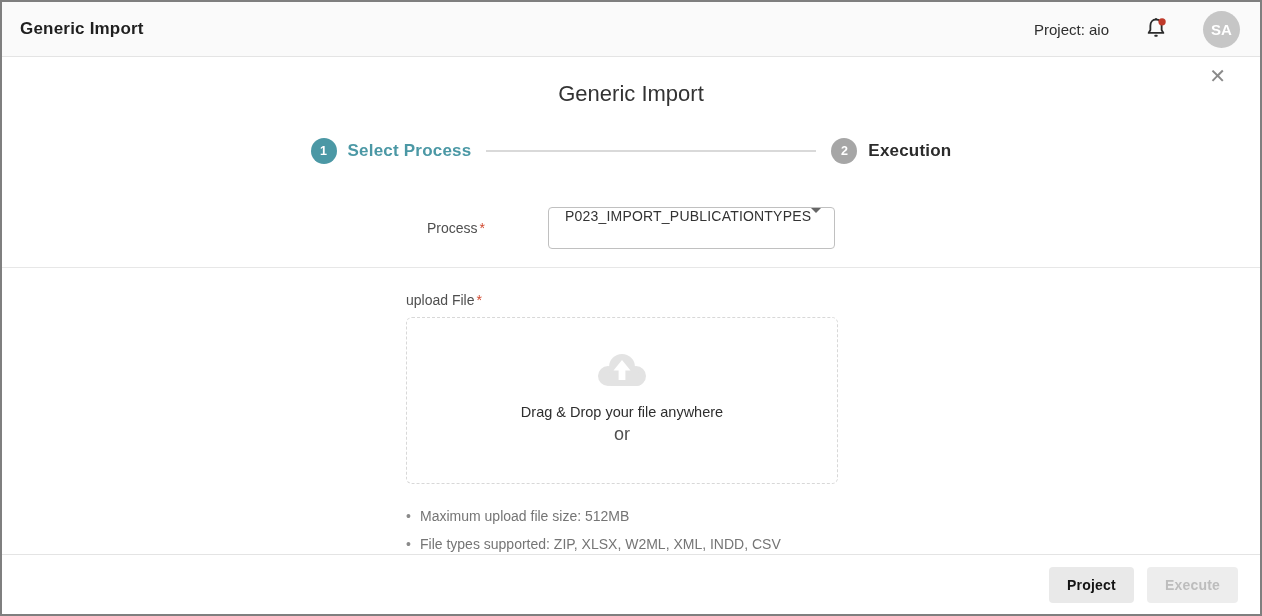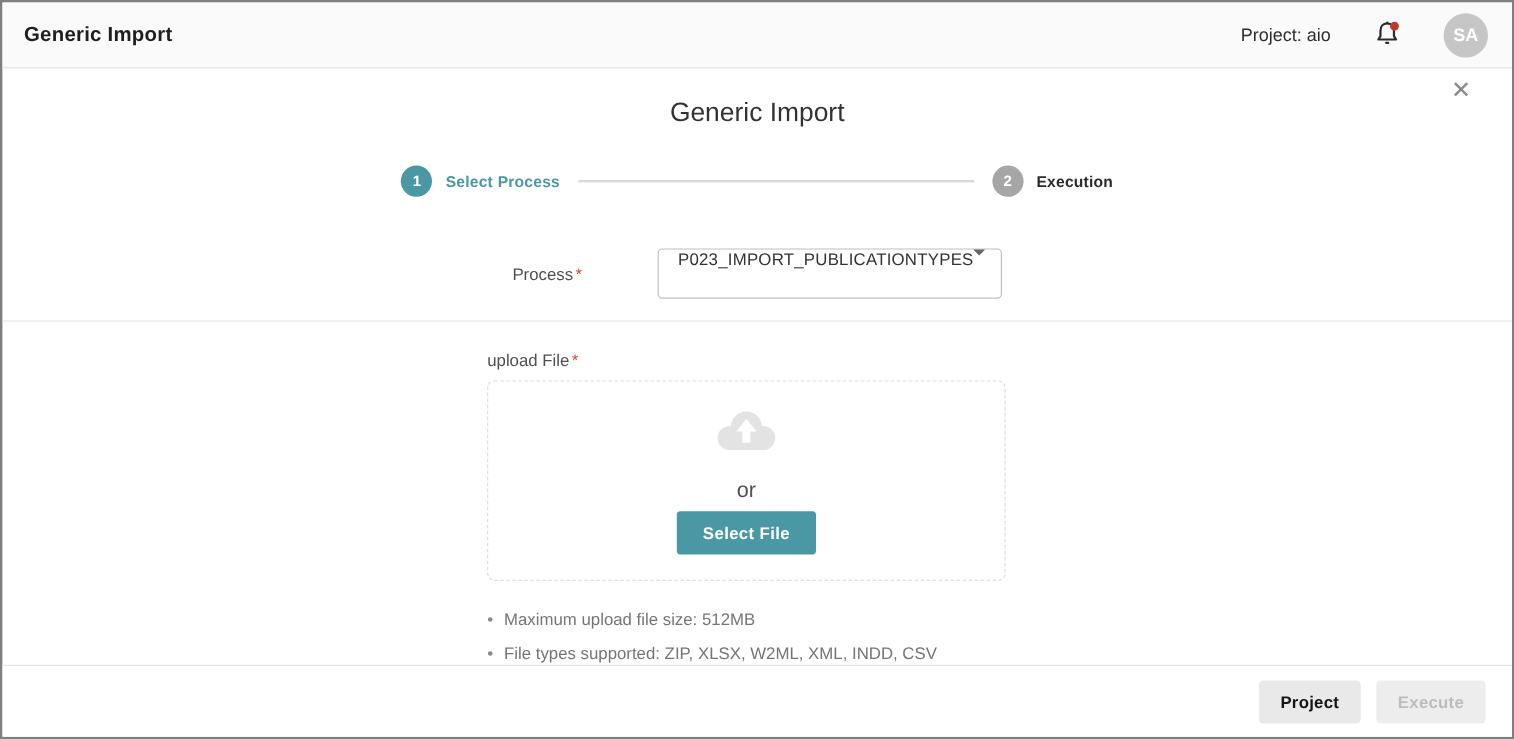--- a/index.html
+++ b/index.html
@@ -83,21 +83,21 @@
     width: 26px; height: 26px;
     border-radius: 50%;
     color: #ffffff;
     font-size: 12.5px; font-weight: 600;
     display: flex; align-items: center; justify-content: center;
   }
   .step-circle.active { background: #4b98a5; }
   .step-circle.inactive { background: #a6a6a6; }
   .step-label {
     margin-left: 11px;
-    font-size: 13px;
+    font-size: 17px;
     font-weight: 600;
     letter-spacing: 0.2px;
   }
   .step-label.active { color: #4b98a5; }
   .step-label.inactive { color: #2b2b2b; }
   .step-line {
     width: 330px; height: 2px;
     background: #d9d9d9;
     margin: 0 15px;
   }
@@ -275,22 +275,22 @@
       <span class="cloud-icon">
         <svg width="60" height="40" viewBox="0 0 60 40">
           <circle cx="16" cy="26" r="10" fill="#e3e3e3"></circle>
           <circle cx="30" cy="17" r="13" fill="#e3e3e3"></circle>
           <circle cx="44" cy="26" r="10" fill="#e3e3e3"></circle>
           <rect x="12" y="22" width="40" height="14" rx="7" fill="#e3e3e3"></rect>
           <polygon points="30,10 38.5,20.5 21.5,20.5" fill="#ffffff"></polygon>
           <rect x="26.6" y="19" width="6.8" height="11" fill="#ffffff"></rect>
         </svg>
       </span>
+      <div class="dz-text">Drag &amp; Drop your file anywhere</div>
       <div class="dz-or">or</div>
-      <button class="select-file-btn">Select File</button>
     </div>
     <ul class="notes">
       <li>Maximum upload file size: 512MB</li>
       <li>File types supported: ZIP, XLSX, W2ML, XML, INDD, CSV</li>
     </ul>
   </div>
 
   <footer class="footer">
     <button class="btn btn-cancel">Project</button>
     <button class="btn btn-execute" disabled="">Execute</button>

